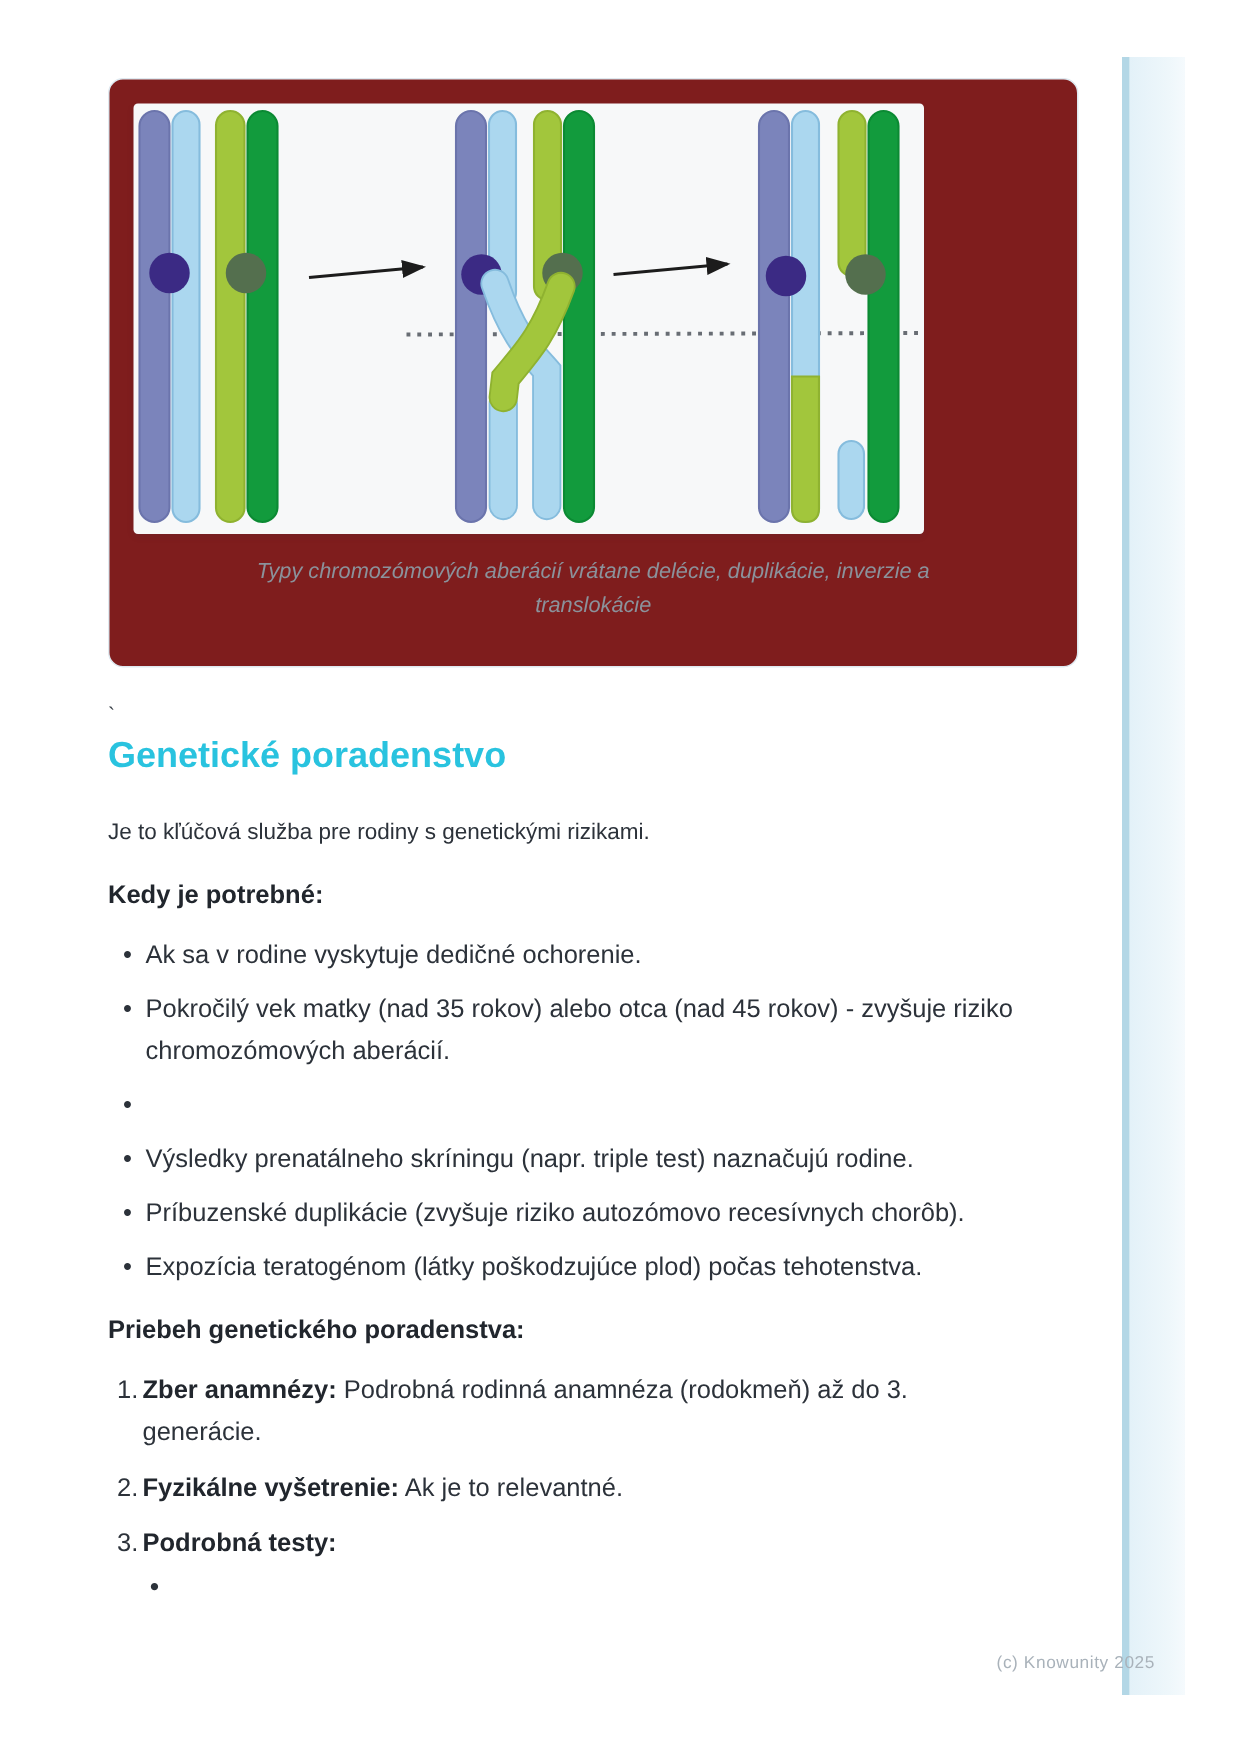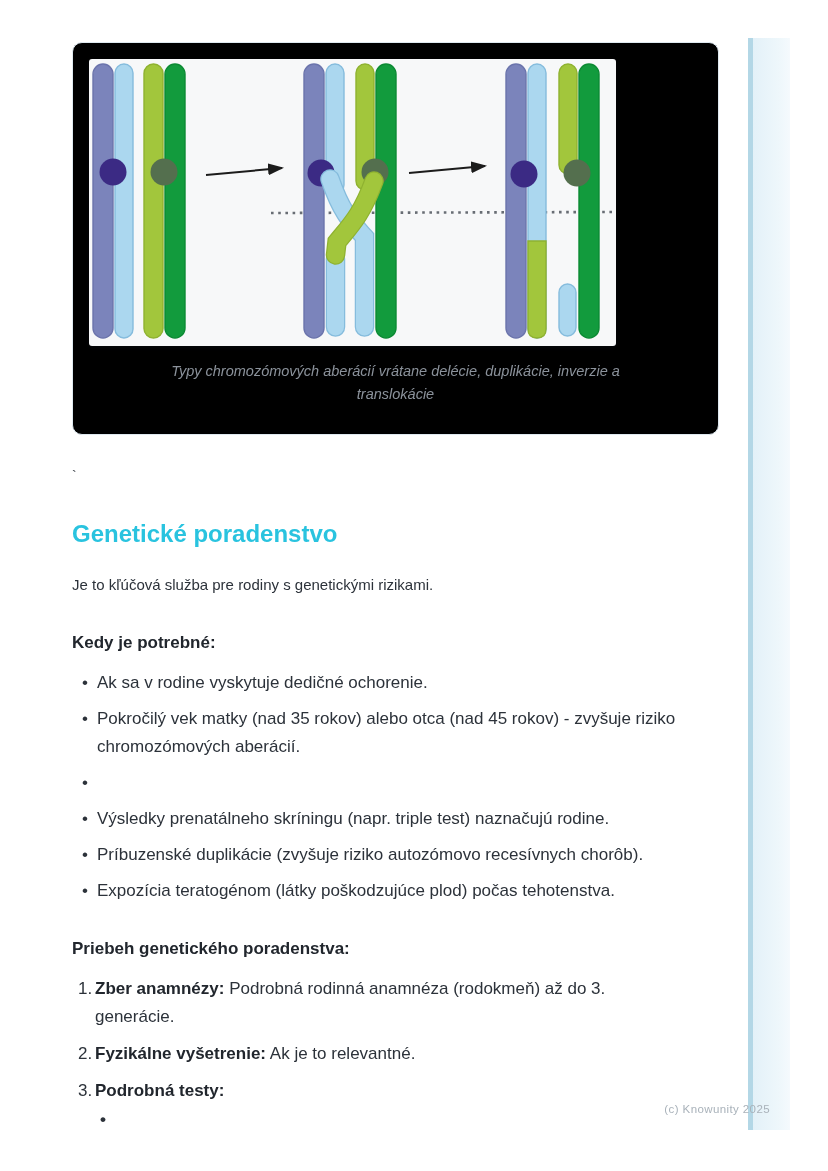--- a/index.html
+++ b/index.html
@@ -6,34 +6,34 @@
   html,body { width:828px; height:1171px; background:#ffffff; overflow:hidden;
     font-family:"Liberation Sans", sans-serif; color:#2c323a; }
   .page { position:relative; width:828px; height:1171px; }
 
   
   .scroll-strip { position:absolute; left:748px; top:38px; width:42px; height:1092px;
     background:linear-gradient(to right,#e3f1f8,#eef7fb 70%,#f5fafd);
     border-left:5px solid #b3d7e6; z-index:1; }
 
   
-  .figure-card { position:absolute; left:72px; top:42px; width:647px;
-    border:1px solid #dfe9f0; border-radius:10px; background:#000000;
+  .figure-card { position:absolute; left:72px; top:52px; width:647px;
+    border:1px solid #dfe9f0; border-radius:10px; background:#7f1d1d;
     padding:16px 16px 28px 16px; }
   .figure-panel { width:527px; height:287px; background:#f7f8f9; border-radius:3px;
     box-shadow:0 2px 4px rgba(40,60,80,.12); }
   .figure-caption { margin:14px auto 0; max-width:500px; text-align:center;
     font-style:italic; font-size:14.5px; line-height:23px; color:#8b929b; }
 
   .stray { position:absolute; left:72px; top:468px; font-size:14px; color:#3a4048; }
 
-  .content { position:absolute; left:72px; top:519px; width:663px; }
+  .content { position:absolute; left:72px; top:489px; width:663px; }
   h1 { font-size:24px; line-height:30px; font-weight:700; color:var(--heading_cyan,#29c3df); }
   .intro { margin-top:22px; font-size:15px; line-height:28px; }
-  .subhead { margin-top:30px; font-size:17px; line-height:28px; font-weight:700; color:#21262d; }
+  .subhead { margin-top:14px; font-size:17px; line-height:28px; font-weight:700; color:#21262d; }
 
   ul.bullets { list-style:none; margin-top:12px; width:620px; }
   ul.bullets > li { display:flex; margin-bottom:8px; font-size:17px; line-height:28px; }
   ul.bullets > li .marker { width:15px; margin-left:10px; flex:0 0 auto; }
 
   ol.steps { list-style:none; margin-top:12px; }
   ol.steps > li { display:flex; margin-bottom:9px; font-size:17px; line-height:28px; }
   ol.steps > li .num { width:17px; margin-left:6px; flex:0 0 auto; }
   ol.steps .step-text { width:545px; }
   ol.steps b, ul.subbullets b { color:#21262d; }

